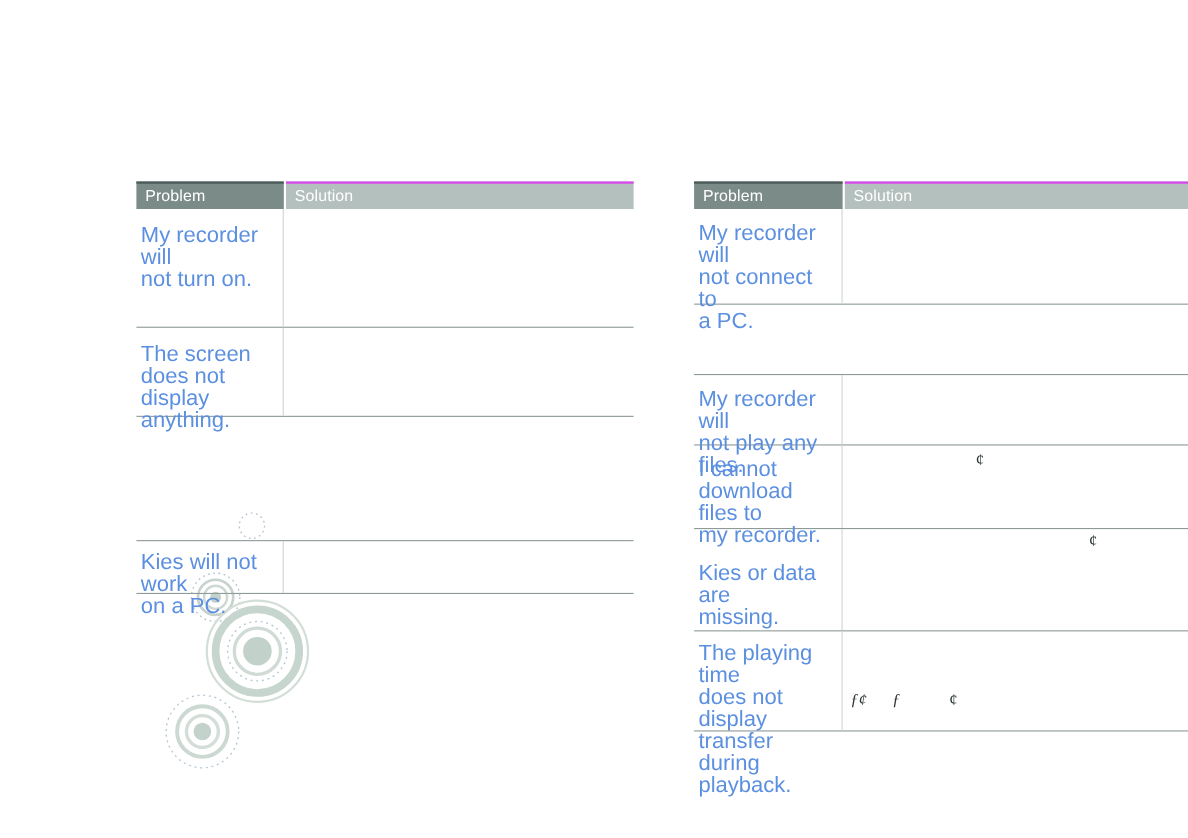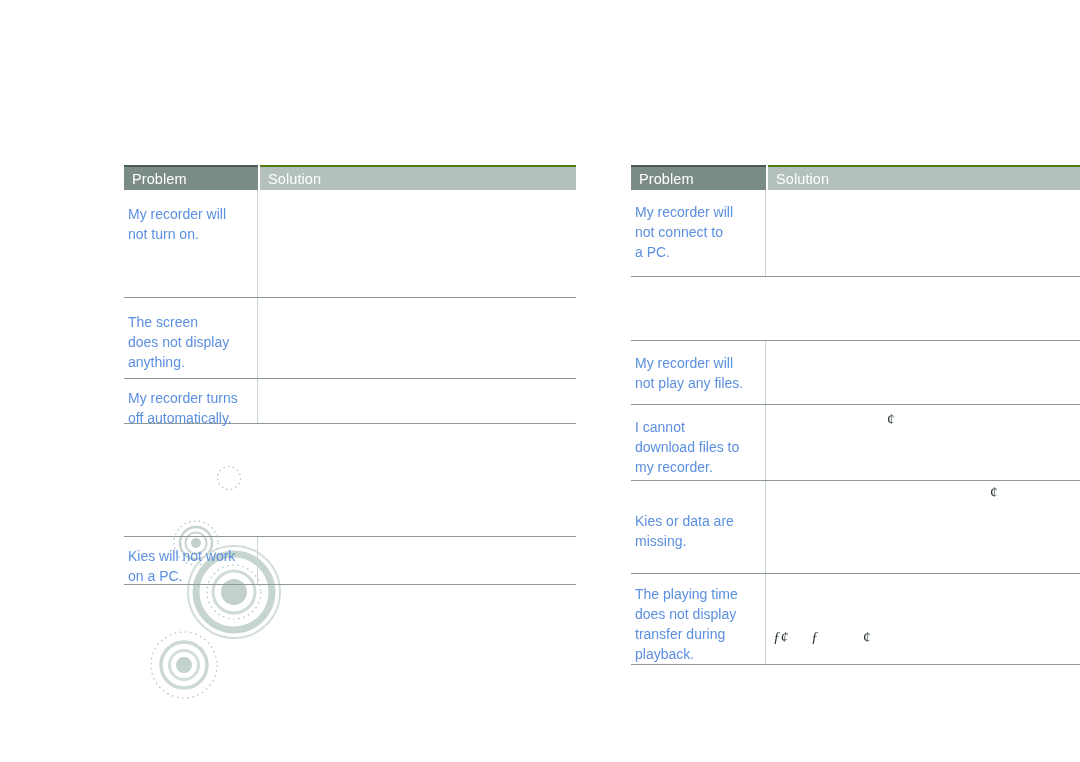--- a/index.html
+++ b/index.html
@@ -51,38 +51,38 @@
     box-sizing: border-box;
     letter-spacing: 0.1px;
     white-space: nowrap;
   }
   .th-problem {
     background: #7b8c88;
     border-top: 2px solid #4a5a58;
   }
   .th-solution {
     background: #b3c0bd;
-    border-top: 2px solid #4d7c0f;
+    border-top: 2px solid #d946ef;
     flex: 1 1 auto;
     margin-left: 2px;
   }
 
   .trow {
     display: flex;
     box-sizing: border-box;
     border-bottom: 1px solid #8d9a97;
     position: relative;
   }
   .trow:last-child { border-bottom: 1px solid #8d9a97; }
 
   .td-problem {
     box-sizing: border-box;
     padding: 14px 6px 12px 4px;
     color: #5b8fe0;
-    font-size: 14px;
+    font-size: 20px;
     line-height: 20px;
     border-right: 1px solid #cdd6d4;
     position: relative;
     z-index: 2;
   }
   .td-solution {
     flex: 1 1 auto;
     box-sizing: border-box;
     padding: 10px 8px 10px 10px;
     position: relative;
@@ -165,29 +165,20 @@
       <div class="td-problem">
         <span class="cell-text">The screen
 does not display
 anything.</span>
       </div>
       <div class="td-solution">
         <span class="cell-text"></span>
       </div>
     </div>
 
-    <div class="trow" style="height:45px">
-      <div class="td-problem" style="padding-top:9px">
-        <span class="cell-text">My recorder turns
-off automatically.</span>
-      </div>
-      <div class="td-solution">
-        <span class="cell-text"></span>
-      </div>
-    </div>
 
     <div class="trow" style="height:113px">
       <div class="td-solution">
         <span class="cell-text"></span>
       </div>
     </div>
 
     <div class="trow" style="height:48px">
       <div class="td-problem" style="padding-top:9px">
         <span class="cell-text">Kies will not work

